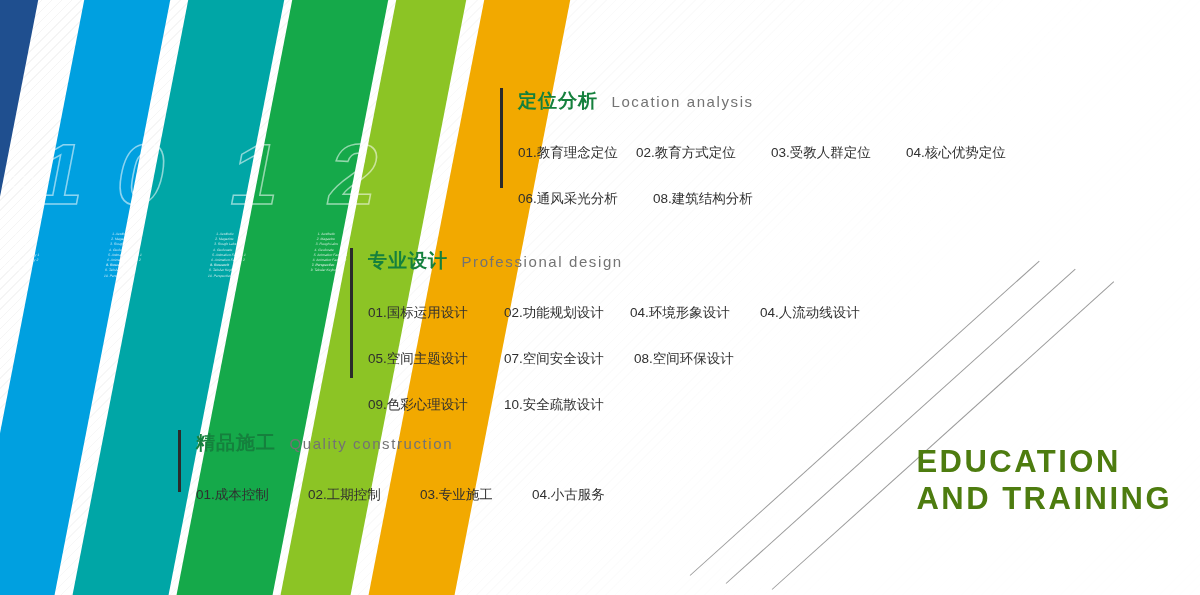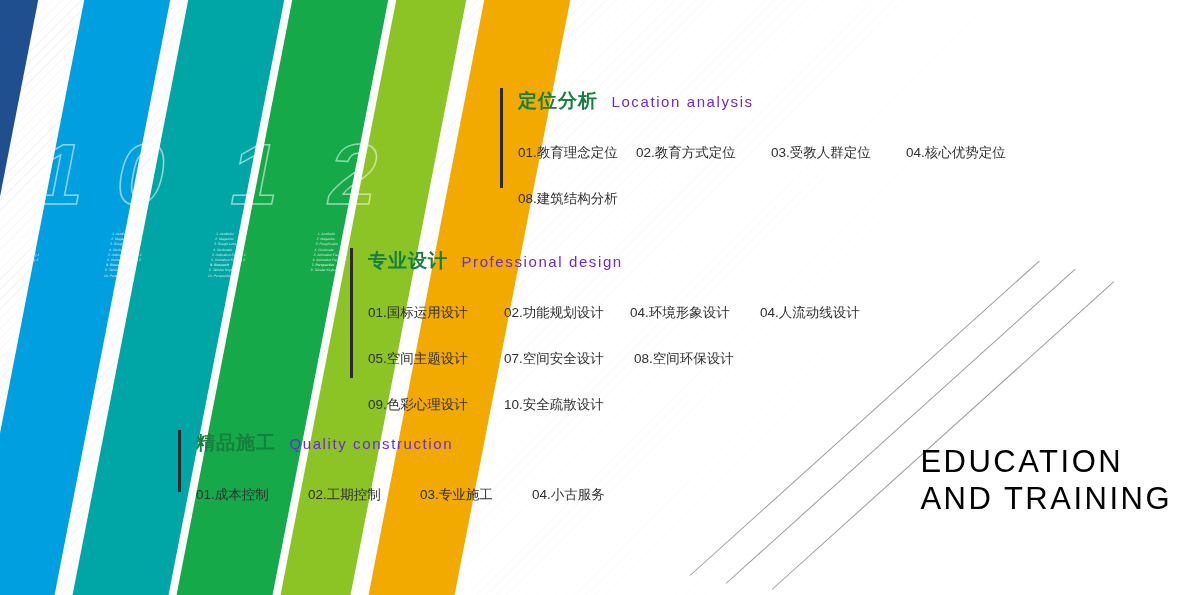--- a/index.html
+++ b/index.html
@@ -107,21 +107,21 @@
     white-space: nowrap;
   }
   .head .cn {
     font-size: 19px;
     font-weight: bold;
     color: #15803d;
     letter-spacing: 1px;
   }
   .head .en {
     font-size: 15px;
-    color: #6d28d9;
+    color: #737373;
     letter-spacing: 1.6px;
     margin-left: 9px;
   }
   .items {
     position: absolute;
     left: 18px;
     top: 34px;
   }
   .row {
     display: flex;
@@ -135,23 +135,23 @@
   }
 
   
   .edu {
     position: absolute;
     right: 28px;
     bottom: 78px;
     text-align: left;
     font-size: 31px;
     letter-spacing: 2.5px;
-    color: #000000;
+    color: #4d7c0f;
     line-height: 37px;
-    font-weight: normal;
+    font-weight: bold;
   }
   .edu div { white-space: nowrap; }
 </style>
 </head>
 <body>
 
 <div id="stage">
 
   <div class="hatch"></div>
   <div class="hatch-white-wash"></div>
@@ -226,20 +226,21 @@
       <span class="en">Location analysis</span>
     </div>
     <div class="items">
       <div class="row">
         <div class="cell" style="width:118px;">01.教育理念定位</div>
         <div class="cell" style="width:135px;">02.教育方式定位</div>
         <div class="cell" style="width:135px;">03.受教人群定位</div>
         <div class="cell">04.核心优势定位</div>
       </div>
       <div class="row">
+        <div class="cell" style="width:135px;">06.通风采光分析</div>
         <div class="cell">08.建筑结构分析</div>
       </div>
     </div>
   </div>
 
   <div class="block" style="left:350px;top:248px;">
     <div class="bar" style="height:130px;"></div>
     <div class="head">
       <span class="cn">专业设计</span>
       <span class="en">Professional design</span>

